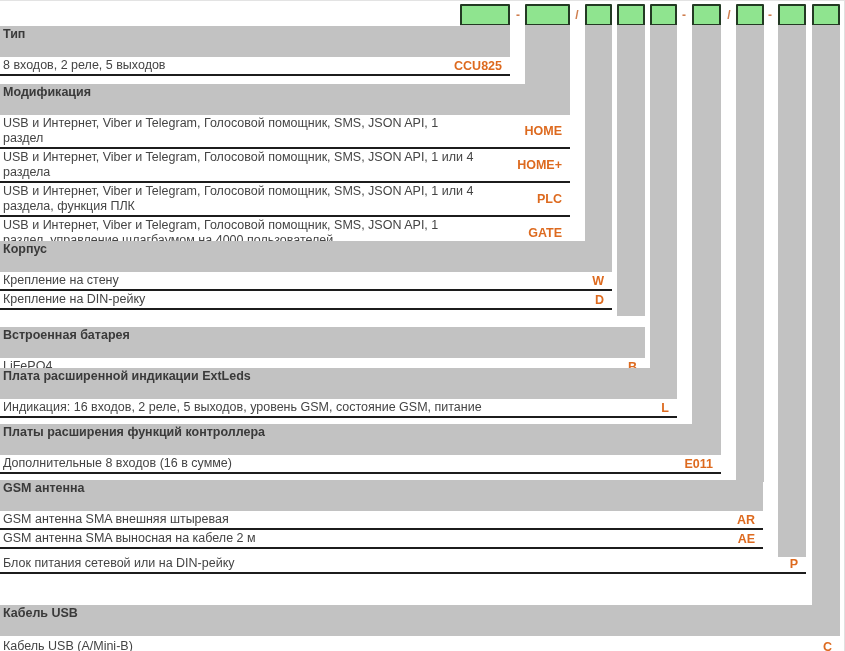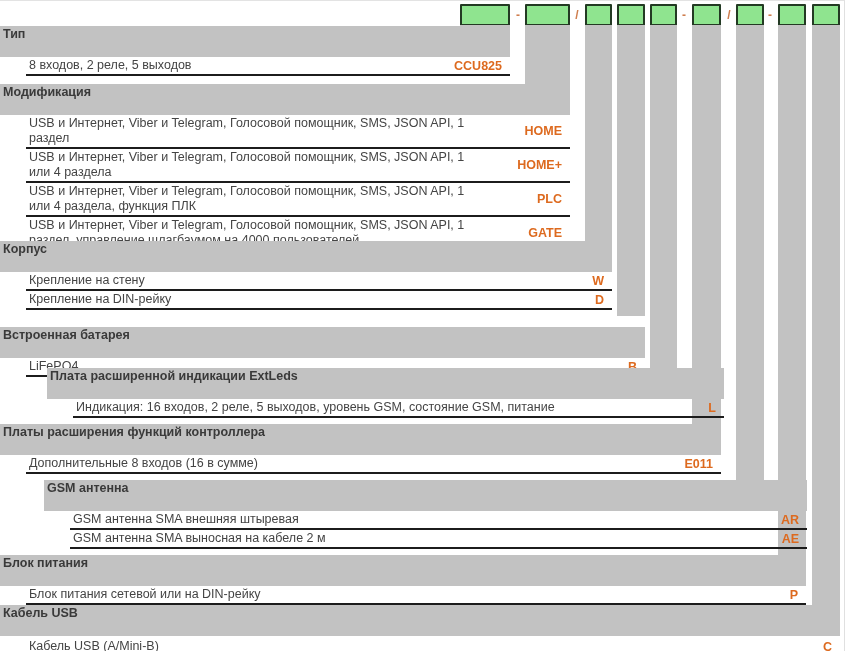--- a/index.html
+++ b/index.html
@@ -30,30 +30,30 @@
   .c3{left:585px;width:27px;height:218px;}
   .c4{left:617px;width:28px;height:291px;}
   .c5{left:650px;width:27px;height:345px;}
   .c6{left:692px;width:29px;height:401px;}
   .c7{left:736px;width:28px;height:457px;}
   .c8{left:778px;width:28px;height:532px;}
   .c9{left:812px;width:28px;height:582px;}
   
   .section { position:absolute; left:0; }
   .s1{top:25px;width:510px;} .s2{top:83px;width:570px;} .s3{top:240px;width:612px;}
-  .s4{top:326px;width:645px;} .s5{top:367px;width:677px;padding-left:47px;} .s6{top:423px;width:721px;}
-  .s7{top:479px;width:763px;padding-left:44px;} .s8{top:554px;width:806px;} .s9{top:604px;width:840px;}
+  .s4{top:326px;width:645px;} .s5{top:367px;width:677px;} .s6{top:423px;width:721px;}
+  .s7{top:479px;width:763px;} .s8{top:554px;width:806px;} .s9{top:604px;width:840px;}
   .sec-header {
     height:31px; line-height:17px; background:var(--bar-gray,#c2c2c2);
     font-weight:bold; color:#3a3a3a; padding-left:3px;
     white-space:nowrap; overflow:hidden;
   }
   .row {
     position:relative; border-bottom:2px solid var(--row-line,#1c1c1c);
-    padding:1px 0; min-height:15px; display:block;margin-left:26px;
+    padding:1px 0; min-height:15px; display:block;
   }
   .row-text { display:block; line-height:15px; padding:0 95px 0 3px; color:#444; }
   .row-code {
     position:absolute; right:8px; top:50%; transform:translateY(-50%);
     font-weight:bold; color:var(--code-orange,#dd6a1f); white-space:nowrap;text-align:center;
   }
   .s9 .row { min-height:19px; }
   .s9 .row .row-text { padding-top:2px; }
 </style>
 </head>
@@ -156,21 +156,20 @@
       <span class="row-text">GSM антенна SMA внешняя штыревая</span>
       <span class="row-code">AR</span>
     </div>
     <div class="row">
       <span class="row-text">GSM антенна SMA выносная на кабеле 2 м</span>
       <span class="row-code">AE</span>
     </div>
   </div>
 
   <div class="section s8">
-    <div class="sec-header">Блок питания</div>
     <div class="row">
       <span class="row-text">Блок питания сетевой или на DIN-рейку</span>
       <span class="row-code">P</span>
     </div>
   </div>
 
   <div class="section s9">
     <div class="sec-header">Кабель USB</div>
     <div class="row">
       <span class="row-text">Кабель USB (A/Mini-B)</span>

